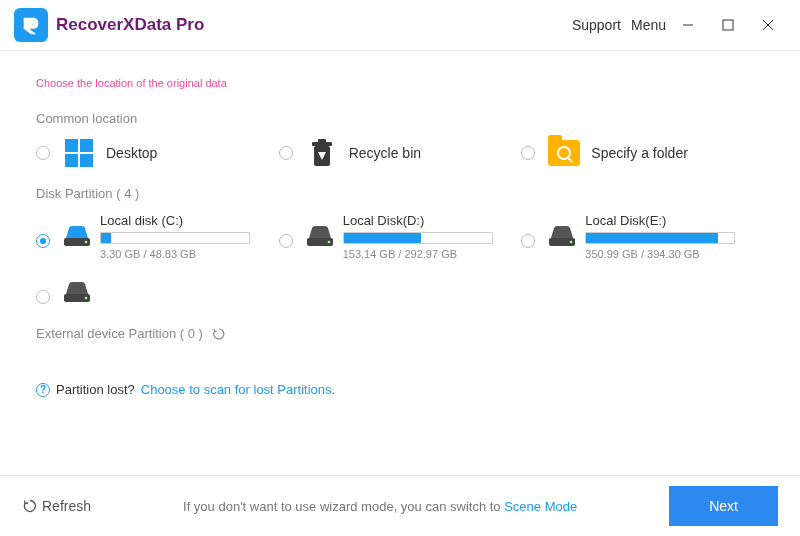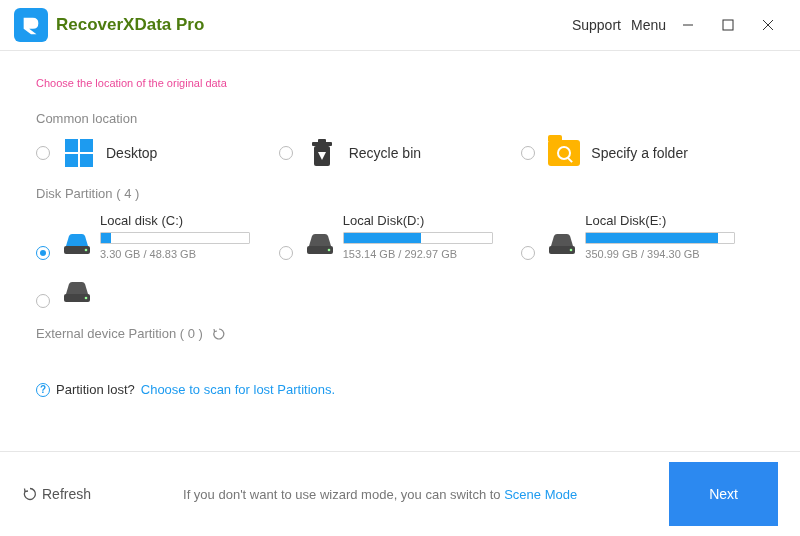--- a/index.html
+++ b/index.html
@@ -1,49 +1,49 @@
 <!DOCTYPE html>
 <html><head>
 <meta charset="utf-8">
 <style>
 * { margin: 0; padding: 0; box-sizing: border-box; font-family: -apple-system, "Segoe UI", Arial, sans-serif; }
 body { background: #fff; width: 800px; height: 536px; display: flex; flex-direction: column; }
 .titlebar { display: flex; align-items: center; padding: 8px 14px; border-bottom: 1px solid #e6e6e6; }
 .logo { width: 34px; height: 34px; background: #1d9bf0; border-radius: 6px; display: flex; align-items: center; justify-content: center; margin-right: 8px; }
 .logo svg { width: 22px; height: 22px; }
-.appname { font-size: 17px; font-weight: 600; color: #4d7c0f; }
+.appname { font-size: 17px; font-weight: 600; color: #701a75; }
 .titlebar .sp { flex: 1; }
 .tlink { font-size: 14px; color: #333; cursor: pointer; margin-left: 10px; }
 .wbtn { width: 36px; height: 28px; display: flex; align-items: center; justify-content: center; cursor: pointer; color: #333; margin-left: 4px; }
 .content { flex: 1; padding: 20px 36px 10px; overflow: hidden; }
 .heading { font-size: 11px; color: #ec4899; margin: 6px 0 22px; }
 .sect { font-size: 13px; color: #8a8a8a; margin-bottom: 12px; }
 .row { display: flex; gap: 0; margin-bottom: 18px; }
 .slot { flex: 1; display: flex; align-items: center; }
 .radio { width: 14px; height: 14px; border-radius: 50%; border: 1.5px solid #bbb; margin-right: 12px; flex-shrink: 0; display: flex; align-items: center; justify-content: center; cursor: pointer; }
 .radio.sel { border-color: #1d9bf0; }
 .radio.sel::after { content: ""; width: 6px; height: 6px; border-radius: 50%; background: #1d9bf0; }
 .locicon { width: 34px; height: 30px; display: flex; align-items: center; justify-content: center; margin-right: 10px; flex-shrink: 0; }
 .loclabel { font-size: 14px; color: #333; }
-.disk { flex: 1; display: flex; align-items: flex-end; padding-right: 14px; }
+.disk { flex: 1; display: flex; align-items: center; padding-right: 14px; }
 .disk .radio { margin-top: 8px; }
 .hddicon { width: 30px; margin-right: 8px; margin-top: 2px; flex-shrink: 0; }
 .diskinfo { flex: 1; }
 .diskinfo .dn { font-size: 13px; color: #333; margin-bottom: 4px; }
 .bar { height: 12px; border: 1px solid #ccc; border-radius: 1px; background: #fff; position: relative; margin-bottom: 4px; width: 150px; }
 .bar .fill { height: 100%; background: #1d9bf0; }
 .dsz { font-size: 11px; color: #8a8a8a; }
 .partlost { display: flex; align-items: center; font-size: 13px; color: #333; gap: 6px; margin-top: 40px; }
 .partlost .qicon { width: 14px; height: 14px; border: 1.5px solid #1d9bf0; border-radius: 50%; display: flex; align-items: center; justify-content: center; color: #1d9bf0; font-size: 10px; font-weight: bold; }
 .partlost .link { color: #1d9bf0; cursor: pointer; }
 .footer { border-top: 1px solid #e6e6e6; padding: 10px 22px; display: flex; align-items: center; }
 .rfbtn { display: flex; align-items: center; gap: 4px; font-size: 14px; color: #555; cursor: pointer; }
 .fhint { flex: 1; text-align: center; font-size: 13px; color: #777; }
 .fhint .link { color: #1d9bf0; cursor: pointer; }
-.nextbtn { background: #2c89f0; color: #fff; border: none; padding: 24px 40px; font-size: 14px; cursor: pointer; }
+.nextbtn { background: #2c89f0; color: #fff; border: none; padding: 12px 40px; font-size: 14px; cursor: pointer; }
 .win-squares { display: grid; grid-template-columns: 1fr 1fr; grid-template-rows: 1fr 1fr; gap: 2px; width: 28px; height: 28px; }
 .win-squares span { background: #1d9bf0; }
 .folder { width: 32px; height: 26px; background: #ffb400; border-radius: 3px; position: relative; display:flex; align-items:center; justify-content:center;}
 .folder::before { content:""; position:absolute; top:-5px; left:0; width:14px; height:6px; background:#ffb400; border-radius:2px 2px 0 0;}
 .mag { width:14px; height:14px; border:2px solid #fff; border-radius:50%; position: relative; }
 .mag::after{ content:""; position:absolute; width:6px; height:2px; background:#fff; bottom:-3px; right:-4px; transform:rotate(45deg);}
 .refresh-icon { width:16px; height:16px; display:flex; align-items:center; justify-content:center; }
 </style>
 </head>
 <body>

